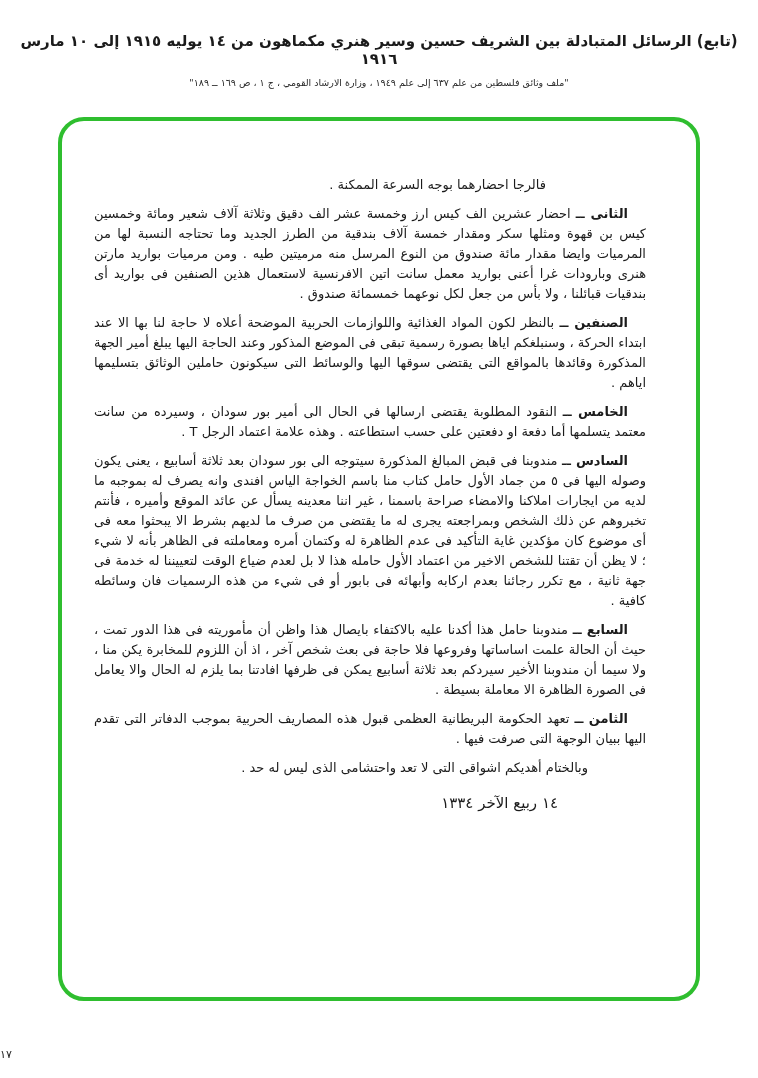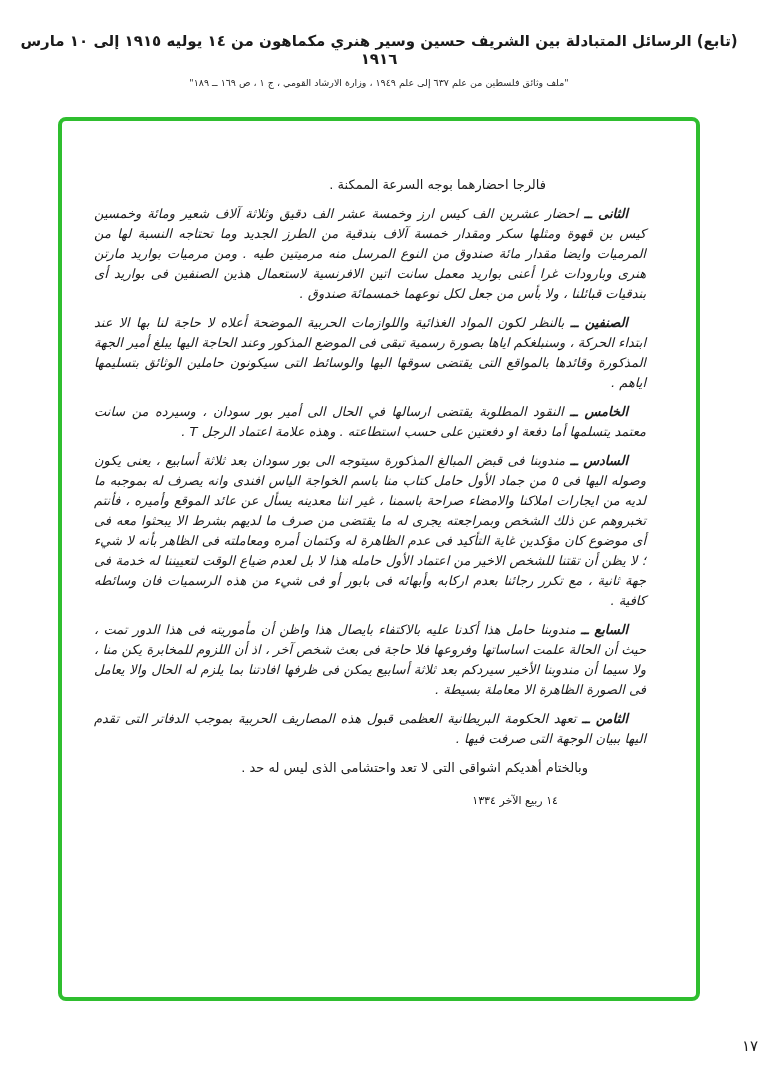--- a/index.html
+++ b/index.html
@@ -19,43 +19,43 @@
   }
   .header { direction: rtl; text-align: center; }
   .title { font-size: 15px; font-weight: 700; letter-spacing: 0.2px; }
   .subtitle { font-size: 9.5px; margin-top: 9px; color: #2a2a2a; }
   .frame {
     direction: rtl;
     width: 642px;
     height: 884px;
     margin: 29px auto 0;
     border: 4px solid #2fbe2f;
-    border-radius: 8px;
+    border-radius: 26px;
     box-sizing: border-box;
     padding: 54px 50px 0 32px;
     overflow: hidden;
   }
   .frame p {
     font-size: 13px;
     line-height: 20px;
     text-align: justify;
     margin: 0 0 9px 0;
   }
   .opening { text-indent: 100px; }
-  .para { text-indent: 18px; font-style: italic; }
+  .para { text-indent: 18px; }
   .para b { font-weight: 700; }
   .closing { text-indent: 58px; margin-top: 4px; }
   .date {
     direction: rtl;
     text-align: right;
     padding-right: 88px;
-    font-size: 11px;
+    font-size: 15px;
     margin-top: 16px;
   }
-  .page-number { text-align: right; font-size: 15px; margin-top: 36px; }
+  .page-number { text-align: left; font-size: 11px; margin-top: 47px; }
 </style>
 </head>
 <body>
 
 <div class="page">
 
   <div class="header">
     <div class="title">(تابع) الرسائل المتبادلة بين الشريف حسين وسير هنري مكماهون من ١٤ يوليه ١٩١٥ إلى ١٠ مارس ١٩١٦</div>
     <div class="subtitle">"ملف وثائق فلسطين من علم ٦٣٧ إلى علم ١٩٤٩ ، وزارة الارشاد القومي ، ج ١ ، ص ١٦٩ ــ ١٨٩"</div>
   </div>

